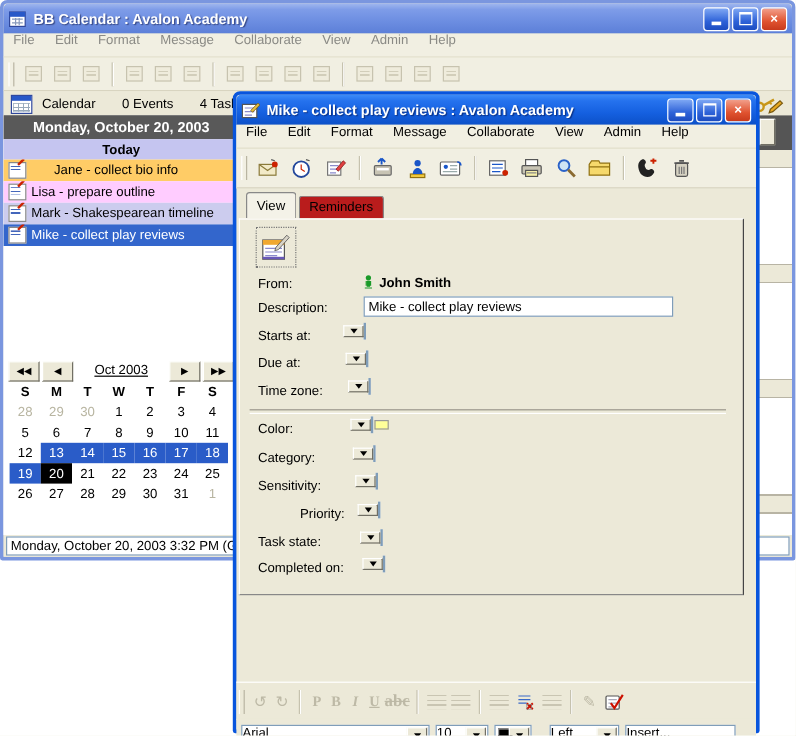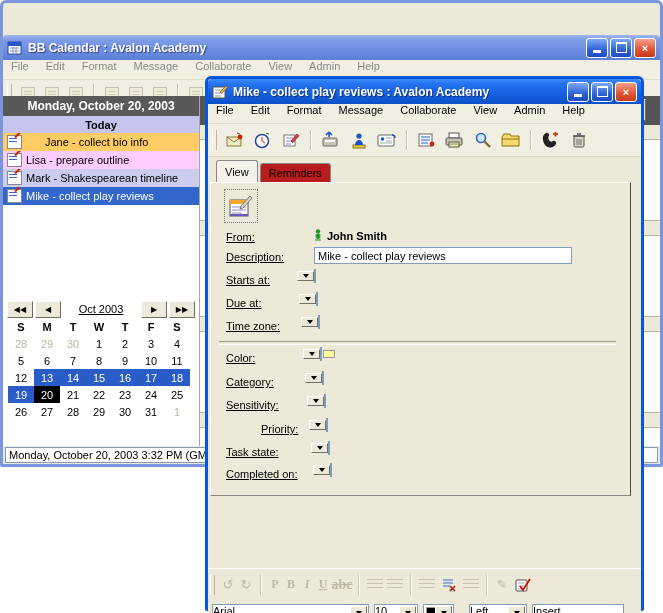--- a/index.html
+++ b/index.html
@@ -2,23 +2,23 @@
 <html><head>
 <meta charset="utf-8">
 <style>
   html,body{margin:0;padding:0;}
   #screen{position:relative;width:663px;height:613px;background:#fff;overflow:hidden;
           font-family:"Liberation Sans",sans-serif;font-size:11px;color:#000;}
 
   
   .xp-window{position:absolute;background:#ECE9D8;border-radius:6px 6px 2px 2px;}
   .win-main{left:0;top:0;width:657px;height:461px;border:3px solid #7A96DF;z-index:1;}
-  .win-dialog{left:205px;top:76px;width:433px;height:529px;border:3px solid #0855DD;z-index:10;}
+  .win-dialog{left:194px;top:76px;width:433px;height:529px;border:3px solid #0855DD;z-index:10;}
   .titlebar{height:25px;display:flex;align-items:center;padding:0 4px;border-radius:4px 4px 0 0;}
-  .tb-inactive{background:linear-gradient(180deg,#9FB6EE 0%,#7E9CE8 20%,#6E8FE2 55%,#5C7FD8 100%);margin-top:32px;}
+  .tb-inactive{background:linear-gradient(180deg,#9FB6EE 0%,#7E9CE8 20%,#6E8FE2 55%,#5C7FD8 100%);}
   .tb-active{background:linear-gradient(180deg,#3C8CF8 0%,#2572EE 20%,#1560E0 60%,#0C50C8 100%);}
   .tb-title{flex:1;color:#fff;font-weight:bold;font-size:12px;white-space:nowrap;overflow:hidden;
             text-shadow:1px 1px 1px rgba(0,0,40,.5);margin-left:5px;}
   .tb-btns{display:flex;gap:2px;}
   .cap-btn{width:20px;height:18px;border:1px solid #fff;border-radius:3px;display:flex;
            align-items:center;justify-content:center;color:#fff;font-weight:bold;font-size:11px;}
   .b-blue{background:linear-gradient(180deg,#7FA8F4,#2E62D8 60%,#1C4CC0);}
   .b-red{background:linear-gradient(180deg,#F2A08C,#E05330 60%,#C83A1C);}
   .glyph-min{width:8px;height:3px;background:#fff;margin-top:8px;}
   .glyph-max{width:9px;height:8px;border:1px solid #fff;border-top:2px solid #fff;}
@@ -91,21 +91,21 @@
   .dlg-body{position:absolute;left:0;right:0;top:77px;bottom:0;}
   .tabstrip{position:absolute;left:0;right:0;top:5px;height:21px;display:flex;align-items:flex-end;
             padding-left:8px;}
   .tab{height:18px;padding:0 8px;display:flex;align-items:center;border:1px solid #888;
        border-bottom:none;border-radius:3px 3px 0 0;background:#b91c1c;margin-right:2px;}
   .tab.active{height:21px;background:#F4F2E8;position:relative;z-index:2;}
   .tabpanel{position:absolute;left:2px;right:10px;top:26px;height:312px;background:#ECE9D8;
             border:1px solid #fff;border-right:1px solid #444;border-bottom:1px solid #888;}
   .bignote{position:absolute;left:13px;top:6px;width:32px;height:32px;border:1px dotted #777;
            display:flex;align-items:center;justify-content:center;}
-  .frm-label{position:absolute;left:15px;white-space:nowrap;text-decoration:underline;}
+  .frm-label{position:absolute;left:15px;white-space:nowrap;}
   .frm-ctl{position:absolute;left:103px;height:17px;}
   .xinput{background:#fff;border:1px solid #7F9DB9;display:flex;align-items:center;
           padding:0 3px;white-space:nowrap;overflow:hidden;box-sizing:border-box;}
   .combo{background:#fff;border:1px solid #7F9DB9;position:relative;box-sizing:border-box;}
   .combo .cval{position:absolute;left:3px;right:17px;top:0;bottom:0;display:flex;align-items:center;
                white-space:nowrap;overflow:hidden;}
   .cbtn{position:absolute;right:1px;top:1px;bottom:1px;width:15px;background:#ECE9D8;
         border:1px solid;border-color:#fff #716F64 #716F64 #fff;display:flex;align-items:center;justify-content:center;}
   .cbtn::after{content:"";border-left:3px solid transparent;border-right:3px solid transparent;border-top:4px solid #000;}
   .sepline{position:absolute;left:8px;right:14px;top:158px;height:2px;border-top:1px solid #9a968a;border-bottom:1px solid #fff;}

